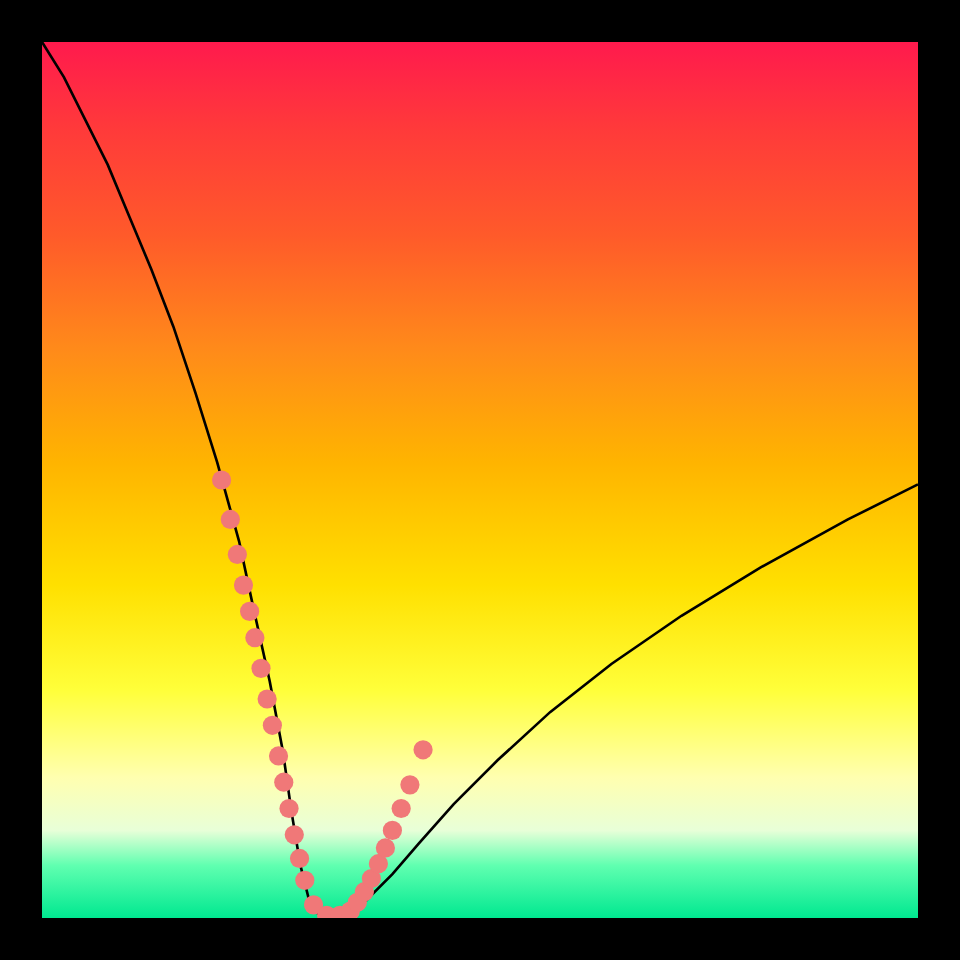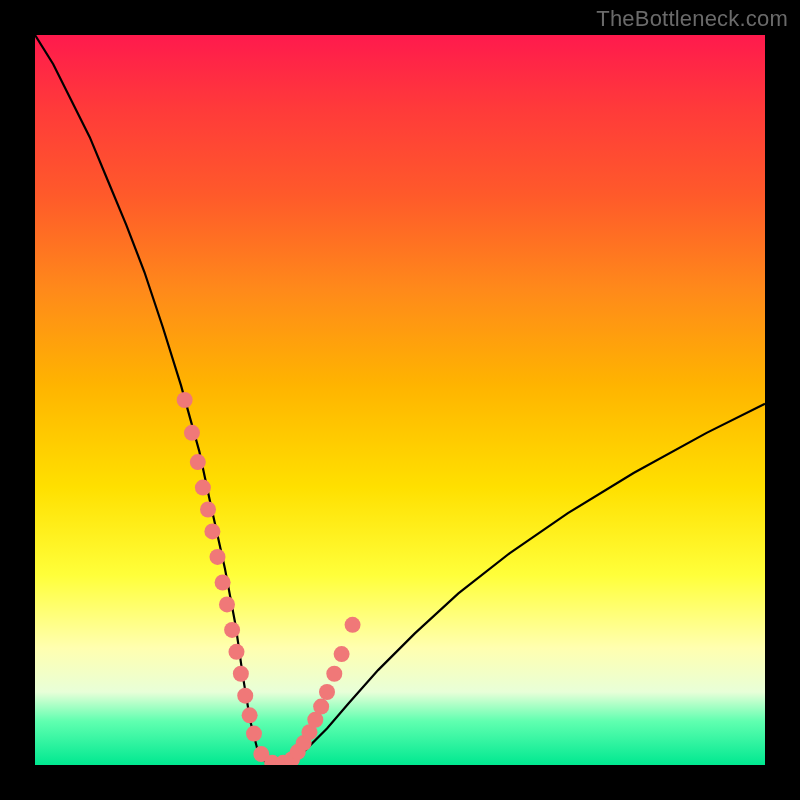--- a/index.html
+++ b/index.html
@@ -53,21 +53,20 @@
     top: 0;
     width: 730px;
     height: 730px;
   }
 </style>
 </head>
 <body>
 
 <div class="frame">
 
-  <div class="watermark">TheBottleneck.com</div>
 
   <div class="plot">
     <svg class="curve" viewBox="0 0 730 730" preserveAspectRatio="none">
       <path id="curve-path" fill="none" stroke="#000000" stroke-width="2.2" d="M0.00 0.00 L18.25 29.20 L36.50 65.70 L54.75 102.20 L73.00 146.00 L91.25 189.80 L109.50 237.25 L127.75 292.00 L146.00 350.40 L164.25 416.10 L175.20 467.20 L189.80 532.90 L200.75 591.30 L208.05 642.40 L215.35 686.20 L222.65 715.40 L229.95 726.35 L240.90 730.00 L255.50 726.35 L270.10 715.40 L292.00 693.50 L313.90 667.95 L343.10 635.10 L379.60 598.60 L423.40 558.45 L474.50 518.30 L532.90 478.15 L598.60 438.00 L671.60 397.85 L730.00 368.65"></path>
       <g id="marker-group">
           <circle cx="149.65" cy="365.00" r="8" fill="#f07878"></circle>
           <circle cx="156.95" cy="397.85" r="8" fill="#f07878"></circle>
           <circle cx="162.79" cy="427.05" r="8" fill="#f07878"></circle>
           <circle cx="167.90" cy="452.60" r="8" fill="#f07878"></circle>
           <circle cx="173.01" cy="474.50" r="8" fill="#f07878"></circle>

